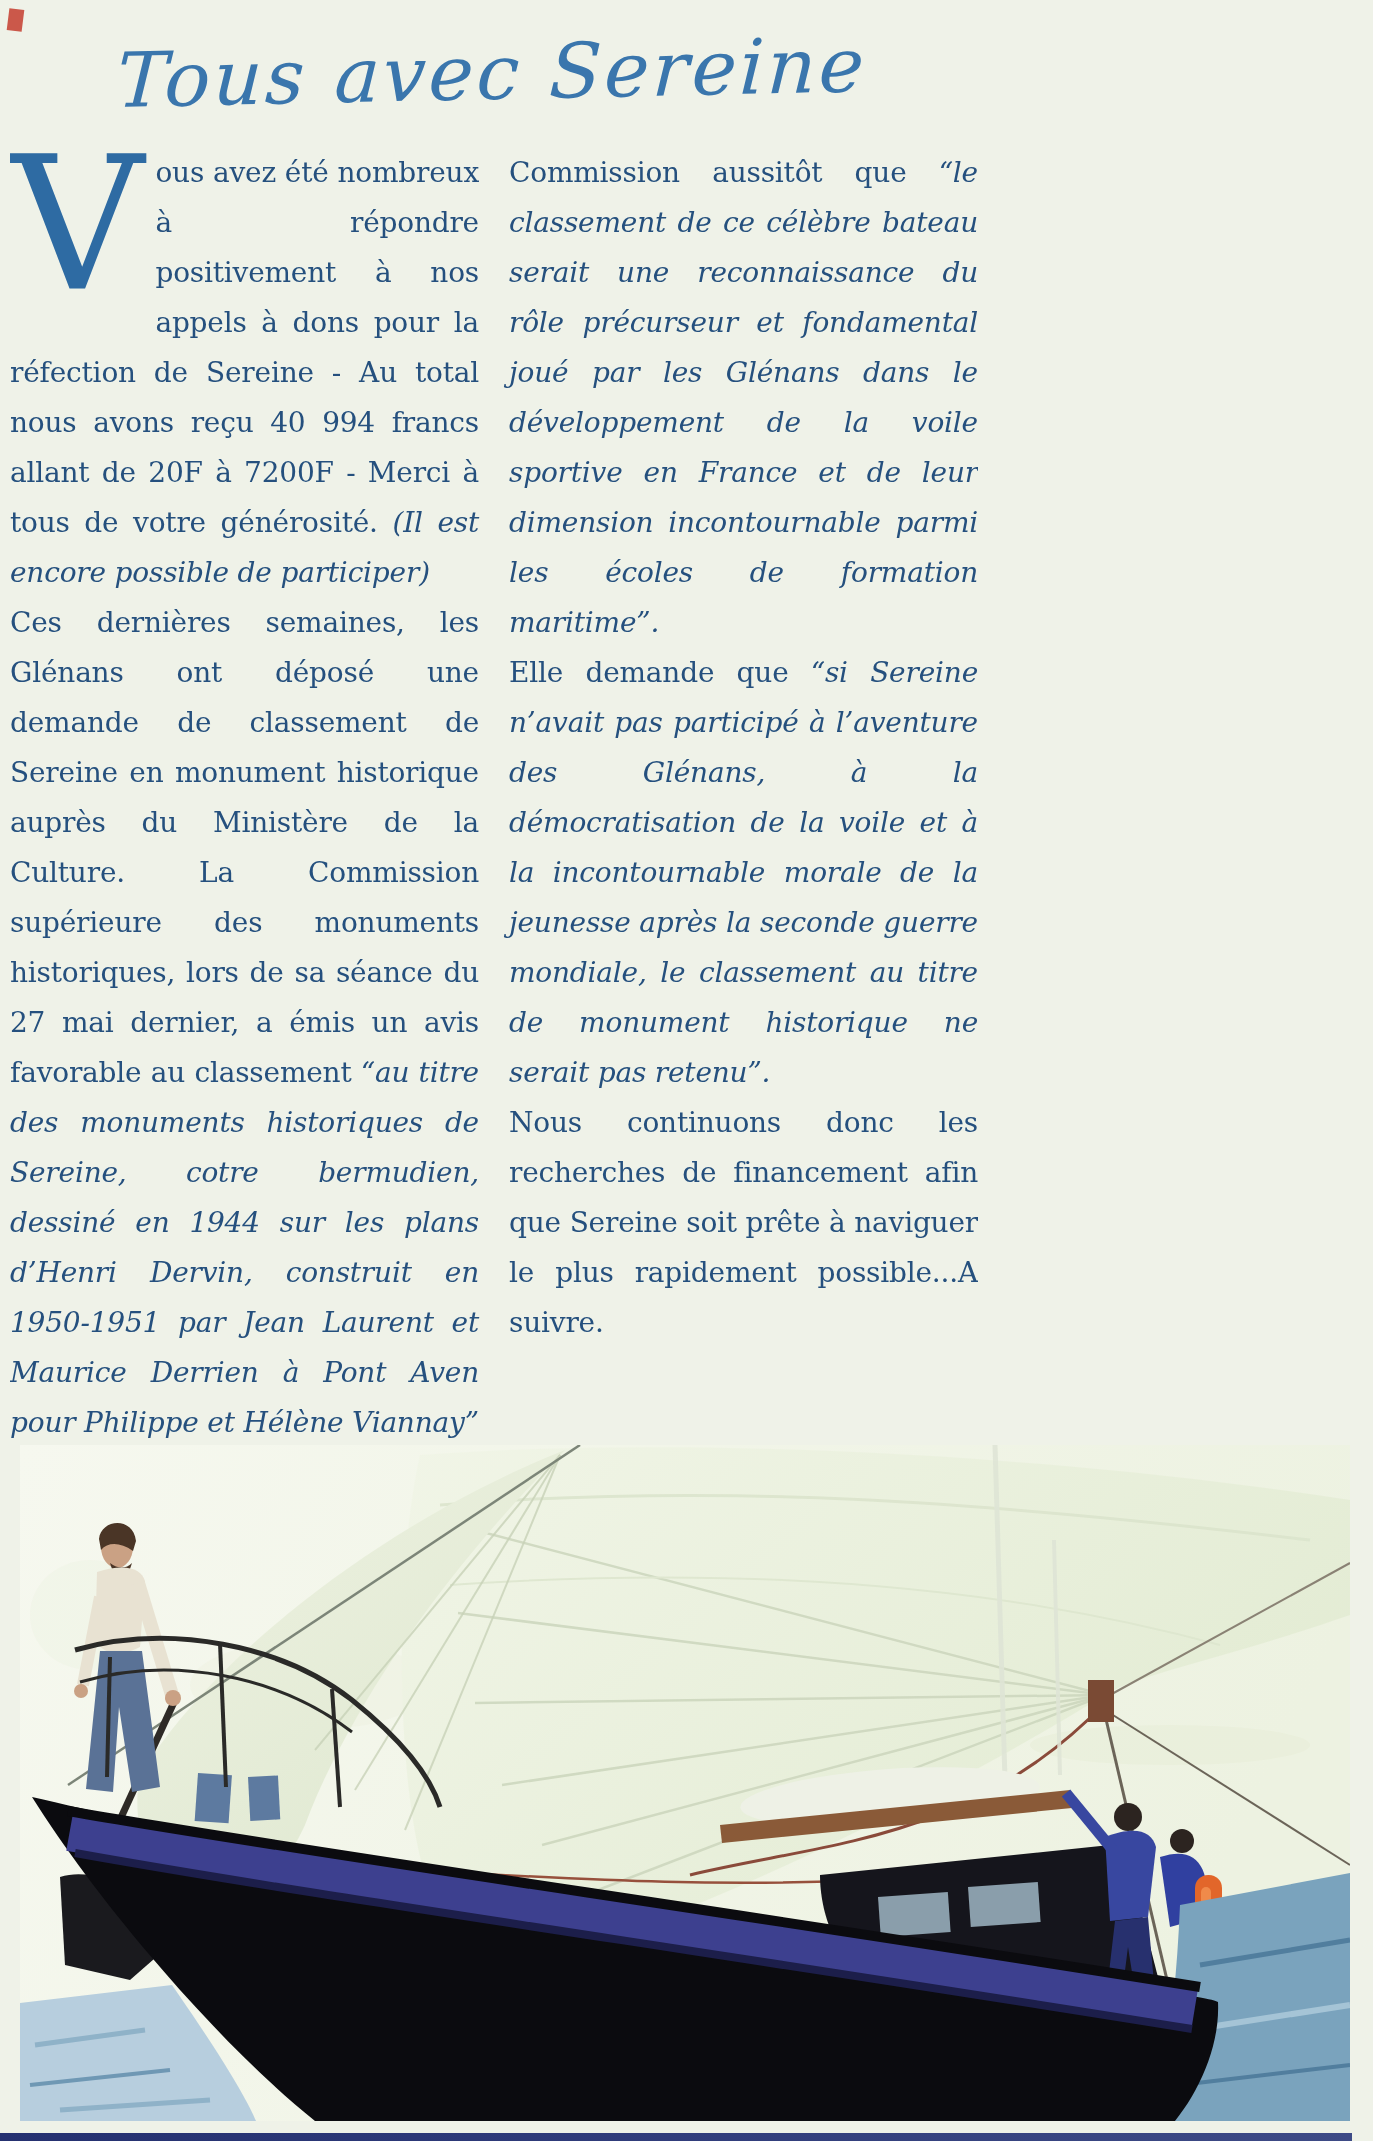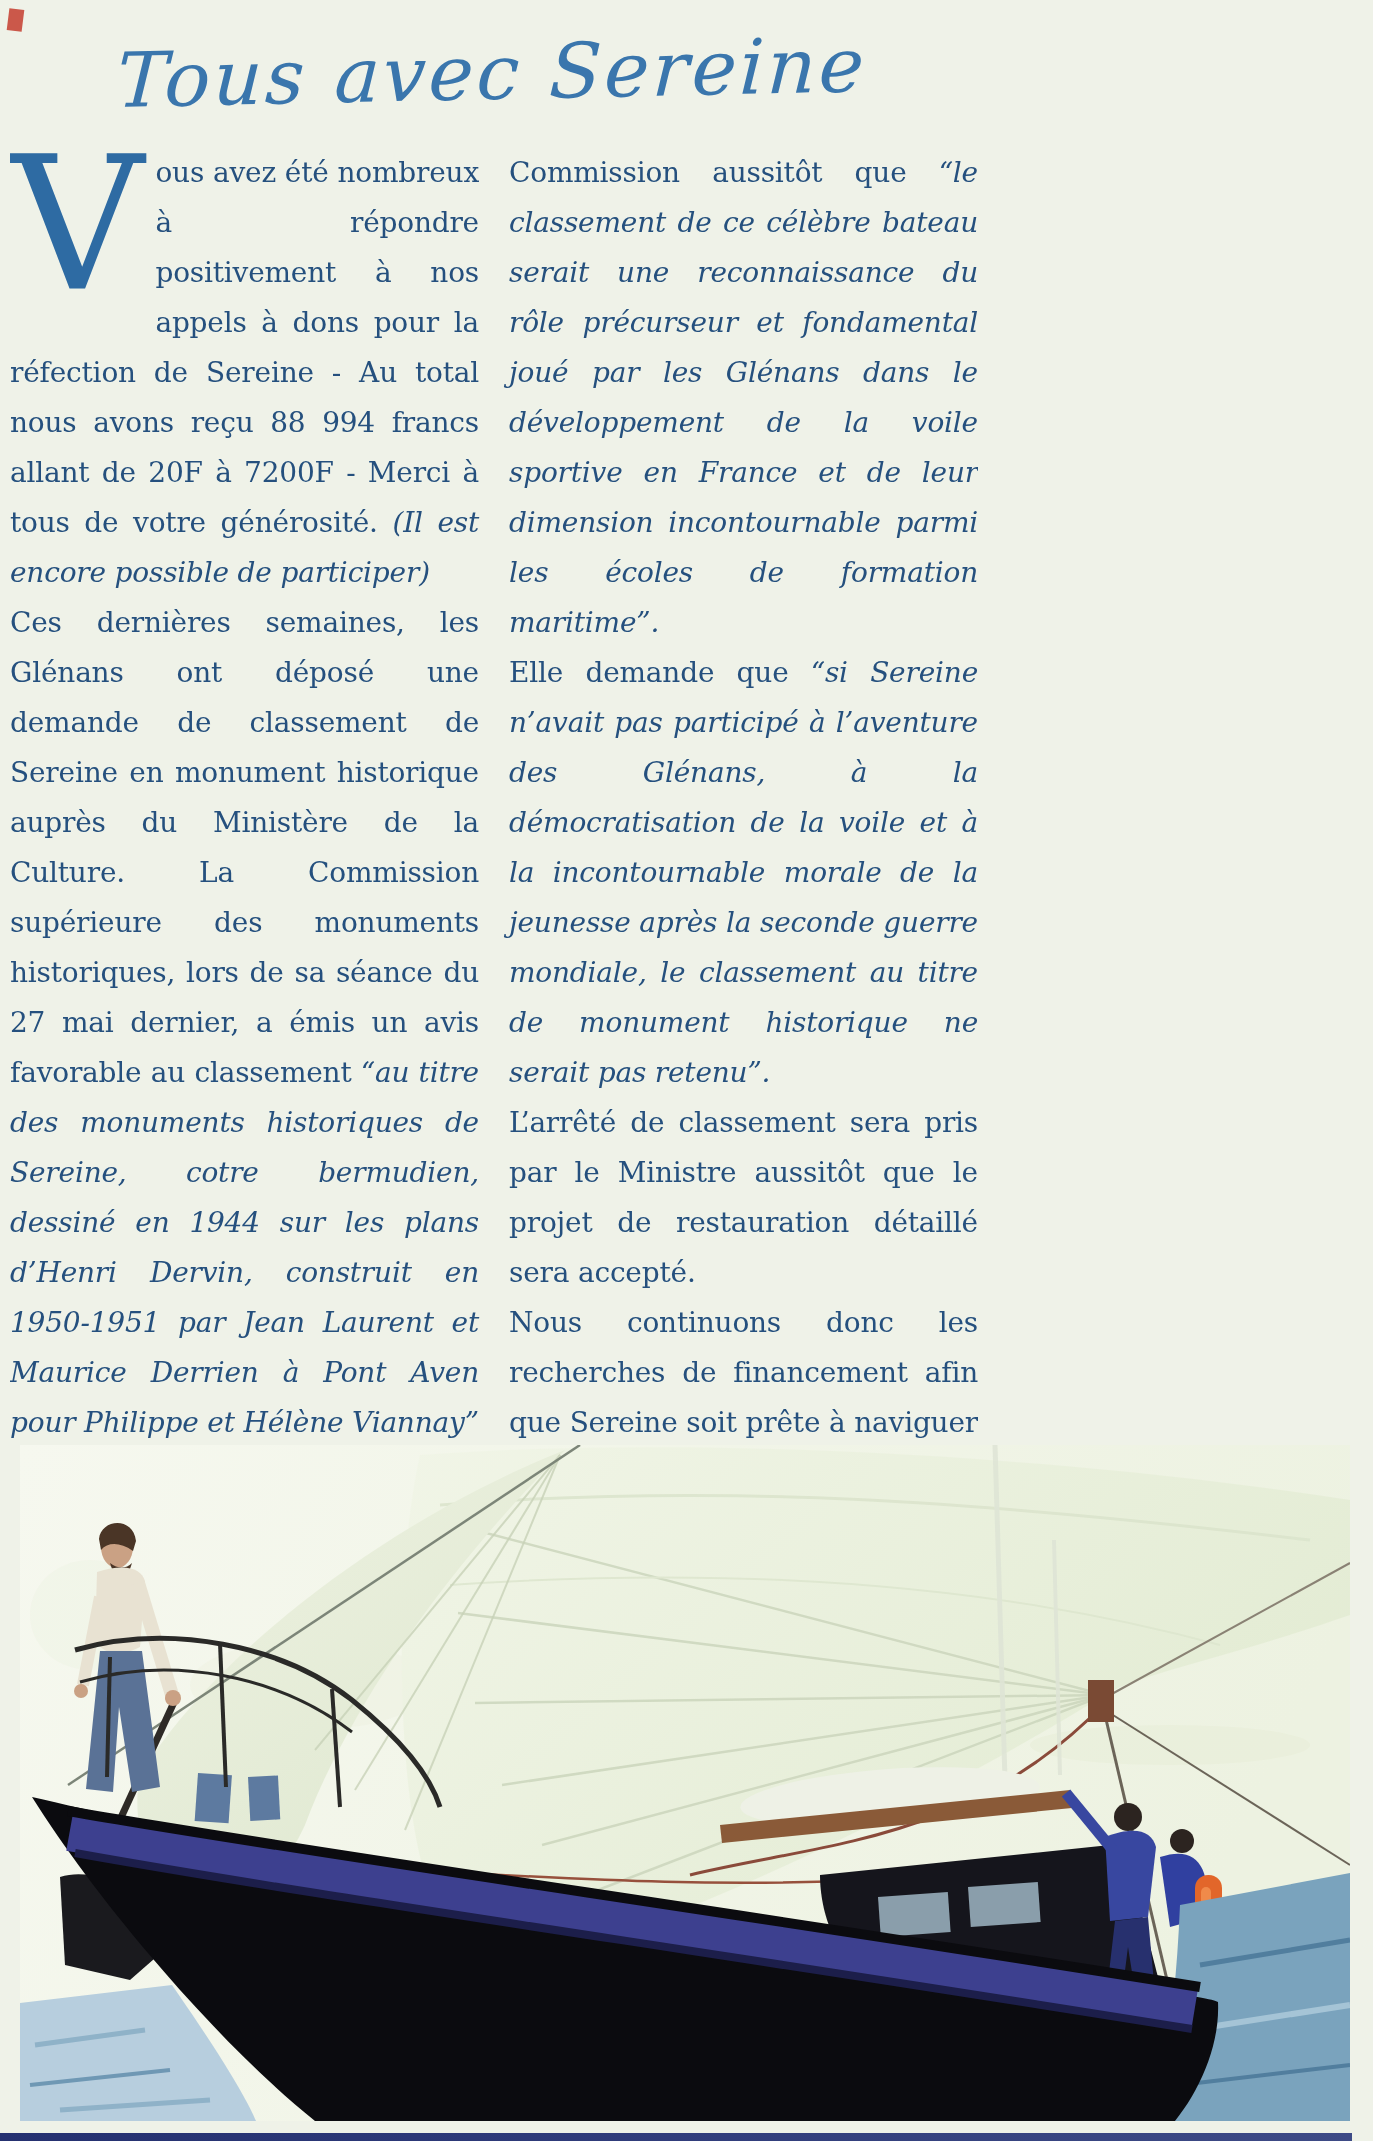--- a/index.html
+++ b/index.html
@@ -65,28 +65,27 @@
 <body>
 
 <div class="corner-mark"></div>
 
 <div class="title-wrap">
   <span class="script-title">Tous avec Sereine</span>
 </div>
 
 <div class="columns">
   <div class="col">
-    <p><span class="dropcap">V</span><span>ous avez été nombreux à répondre positivement à nos appels à dons pour la réfection de Sereine - Au total nous avons reçu 88 994 francs allant de 20F à 7200F - Merci à tous de votre générosité. </span><em>(Il est encore possible de participer)</em></p>
+    <p><span class="dropcap">V</span><span>ous avez été nombreux à répondre positivement à nos appels à dons pour la réfection de Sereine - Au total nous avons reçu 40 994 francs allant de 20F à 7200F - Merci à tous de votre générosité. </span><em>(Il est encore possible de participer)</em></p>
     <p><span>Ces dernières semaines, les Glénans ont déposé une demande de classement de Sereine en monument historique auprès du Ministère de la Culture. La Commission supérieure des monuments historiques, lors de sa séance du 27 mai dernier, a émis un avis favorable au classement </span><em>“au titre des monuments historiques de Sereine, cotre bermudien, dessiné en 1944 sur les plans d’Henri Dervin, construit en 1950-1951 par Jean Laurent et Maurice Derrien à Pont Aven pour Philippe et Hélène Viannay”</em></p>
     <p></p>
   </div>
   <div class="col">
     <p><span>Commission aussitôt que </span><em>“le classement de ce célèbre bateau serait une reconnaissance du rôle précurseur et fondamental joué par les Glénans dans le développement de la voile sportive en France et de leur dimension incontournable parmi les écoles de formation maritime”.</em></p>
     <p><span>Elle demande que </span><em>“si Sereine n’avait pas participé à l’aventure des Glénans, à la démocratisation de la voile et à la incontournable morale de la jeunesse après la seconde guerre mondiale, le classement au titre de monument historique ne serait pas retenu”.</em></p>
-    <p><span>L’arrêté de classement sera pris par le Ministre aussitôt que le projet de restauration détaillé sera accepté.</span></p>
     <p><span>Nous continuons donc les recherches de financement afin que Sereine soit prête à naviguer le plus rapidement possible...A suivre.</span></p>
   </div>
 </div>
 
 <div class="photo">
   <svg viewBox="0 0 1330 676" preserveAspectRatio="none">
     <defs>
       <linearGradient id="skyGrad" x1="0" y1="0" x2="1" y2="0.25">
         <stop offset="0" stop-color="#f6f8ef"></stop>
         <stop offset="1" stop-color="#edf2e1"></stop>

